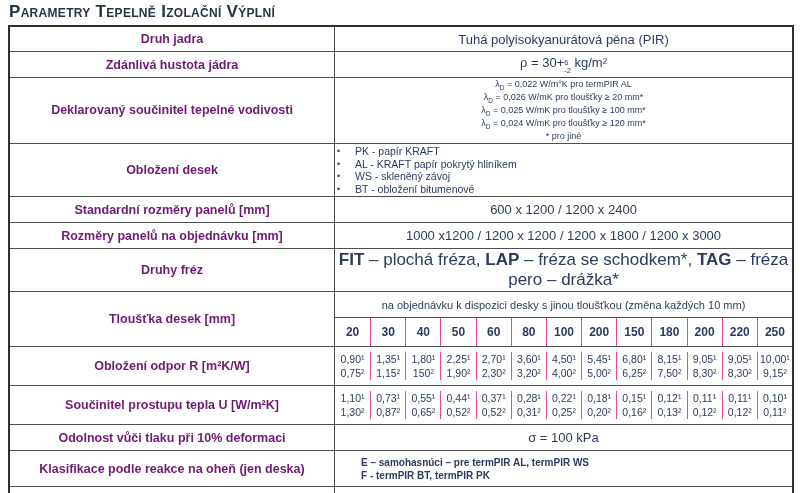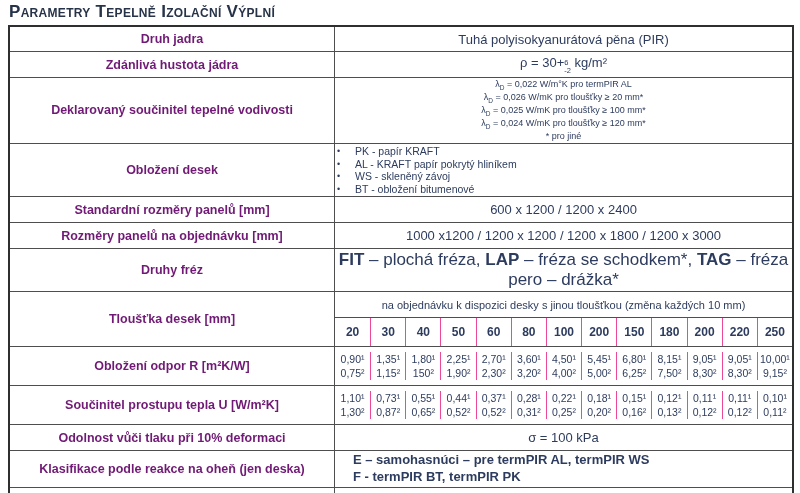--- a/index.html
+++ b/index.html
@@ -18,21 +18,21 @@
   .tol{display:inline-flex;flex-direction:column;font-size:7.5px;line-height:1;vertical-align:2px;text-align:left;}
   .facing-list{font-size:10.5px;font-weight:normal;line-height:1.2;text-align:left;}
   .facing-list .bullet{display:inline-block;width:18px;text-align:left;font-size:9px;vertical-align:1px;}
   .note-cell{font-size:11px;font-weight:normal;}
   .nopad{padding:0;}
   .grid13{display:grid;grid-template-columns:repeat(13,1fr);height:100%;align-items:stretch;}
   .g-cell{border-left:1px solid #ec4899;display:flex;flex-direction:column;justify-content:center;}
   .g-cell:first-child{border-left:none;}
   .thead-cell{font-size:12px;font-weight:bold;}
   .num-cell{font-size:10.5px;font-weight:normal;line-height:1.35;}
-  .fire-cell{text-align:left;padding-left:18px;font-size:13px;font-weight:bold;line-height:1.3;}
+  .fire-cell{text-align:left;padding-left:26px;font-size:10px;font-weight:bold;line-height:1.3;}
   .frez-cell b{font-weight:bold;}
   .frez-cell{font-size:17px;font-weight:normal;}
 </style>
 </head>
 <body>
 
 <div class="page">
   <h1 class="title">Parametry Tepelně Izolační Výplní</h1>
 
   <table class="params">

